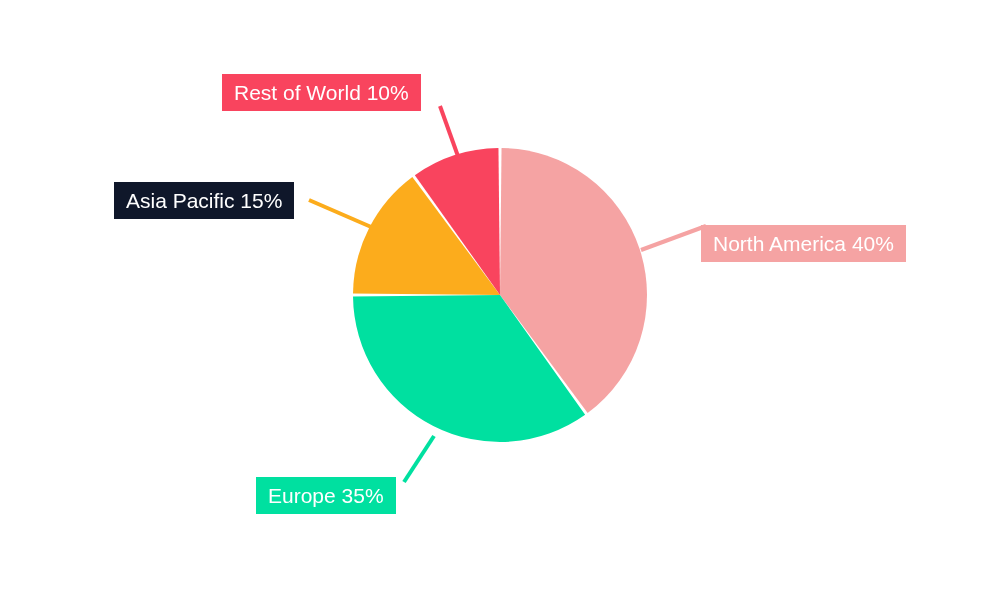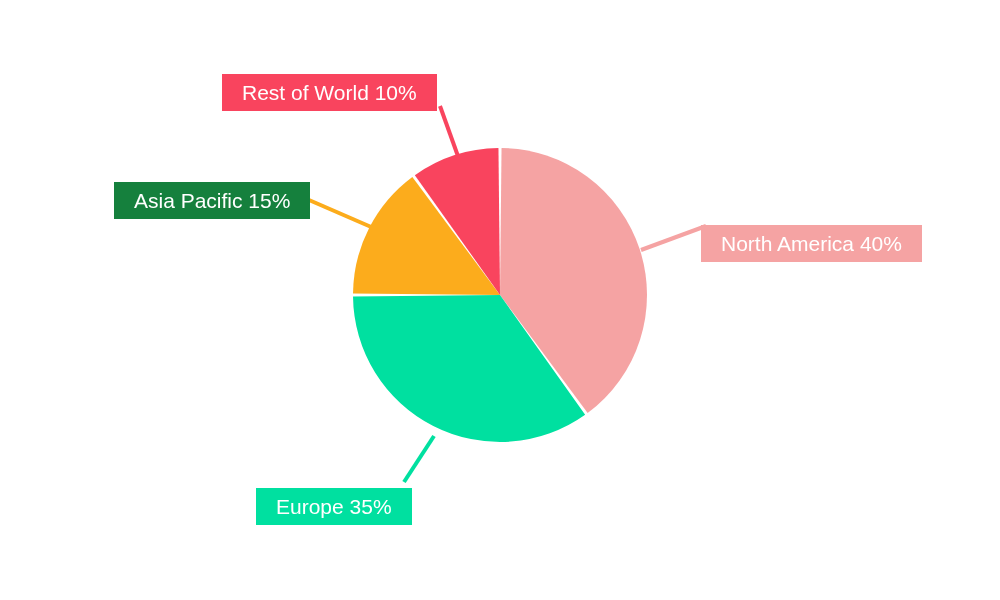--- a/index.html
+++ b/index.html
@@ -28,25 +28,25 @@
   .callout {
     position: absolute;
     display: flex;
     align-items: center;
     box-sizing: border-box;
     color: #ffffff;
     font-size: 21px;
     font-family: "Liberation Sans", sans-serif;
     line-height: 1;
     white-space: nowrap;
-    padding: 0 20px;
+    padding: 0 12px;
     height: 37px;
   }
   #label-north-america { left: 701px; top: 213px; margin-top: 12px; }
-  #label-europe        { left: 256px; top: 488px; }
+  #label-europe        { left: 256px; top: 477px; }
   #label-asia-pacific  { left: 114px; top: 182px; }
   #label-rest-of-world { left: 222px; top: 74px;  }
 </style>
 </head>
 <body>
 
 <div id="chart-root">
 
   <svg id="pie-svg" viewBox="0 0 1000 600">
 
@@ -66,21 +66,21 @@
   </svg>
 
   <div class="callout" id="label-north-america" style="background:#f5a3a3">
     <span>North America 40%</span>
   </div>
 
   <div class="callout" id="label-europe" style="background:#00e0a0">
     <span>Europe 35%</span>
   </div>
 
-  <div class="callout" id="label-asia-pacific" style="background:#15803d">
+  <div class="callout" id="label-asia-pacific" style="background:#0f172a">
     <span>Asia Pacific 15%</span>
   </div>
 
   <div class="callout" id="label-rest-of-world" style="background:#f9445e">
     <span>Rest of World 10%</span>
   </div>
 
 </div>
 
 </body></html>

